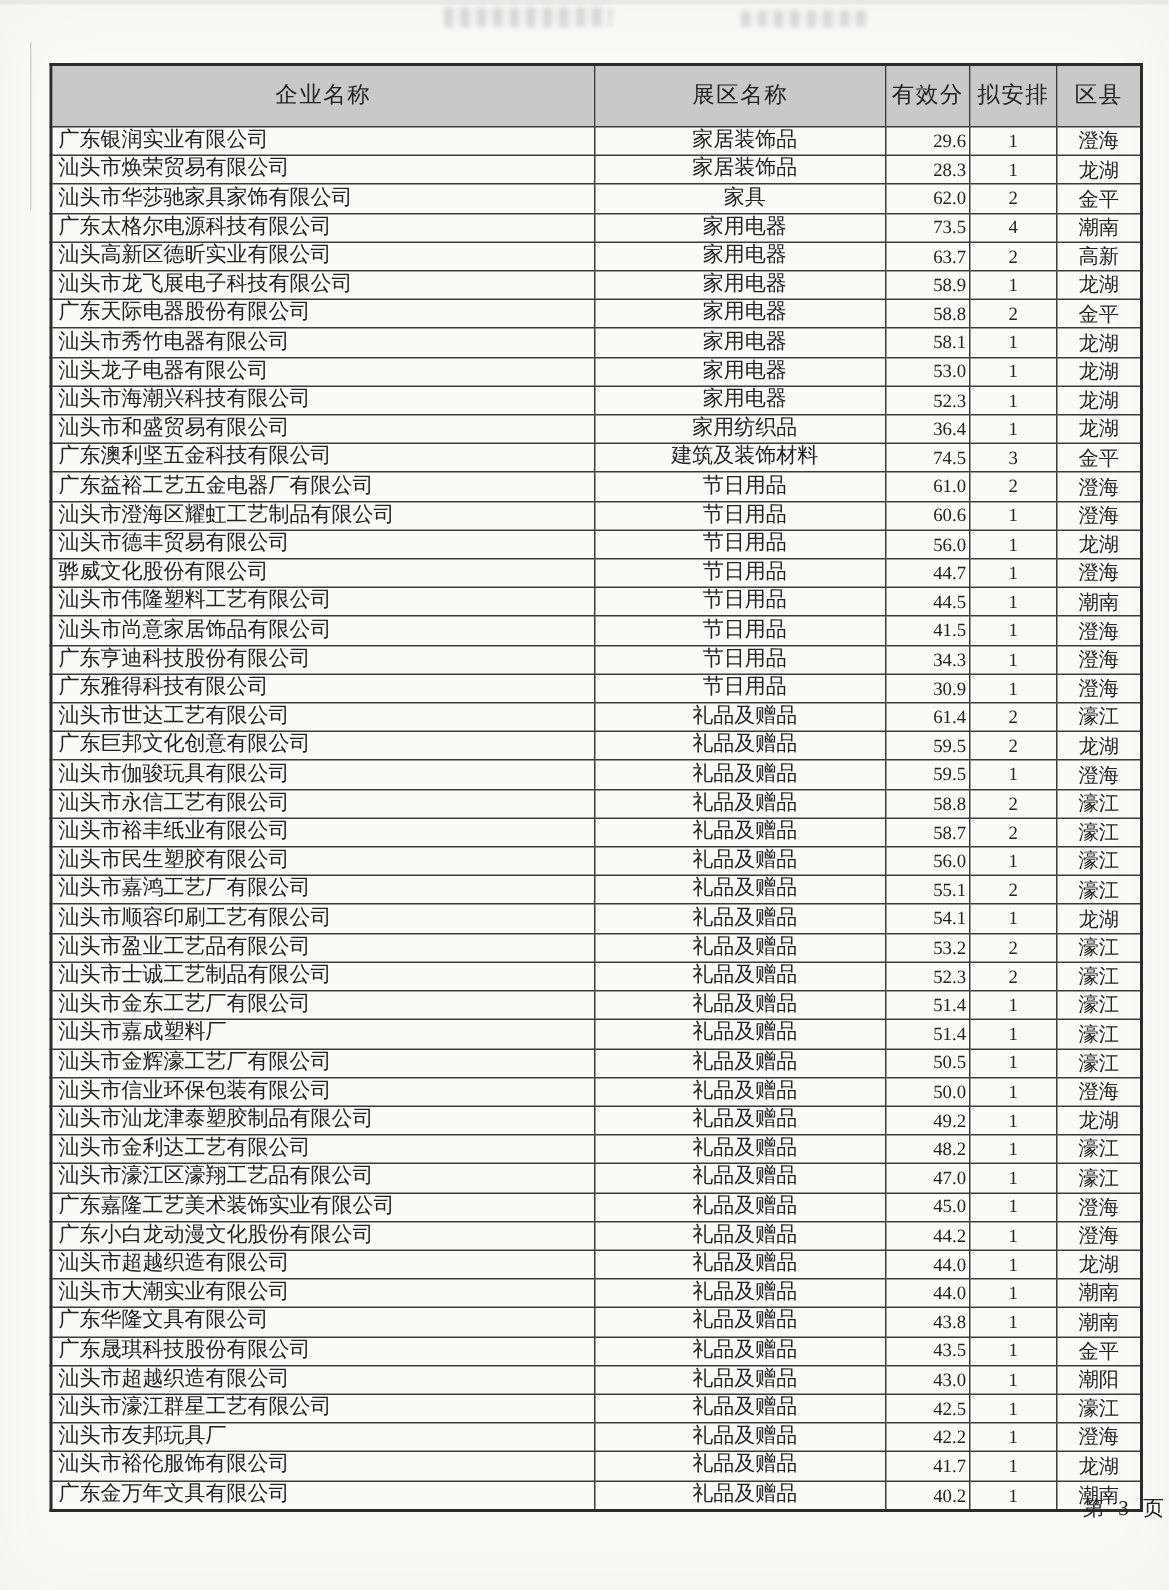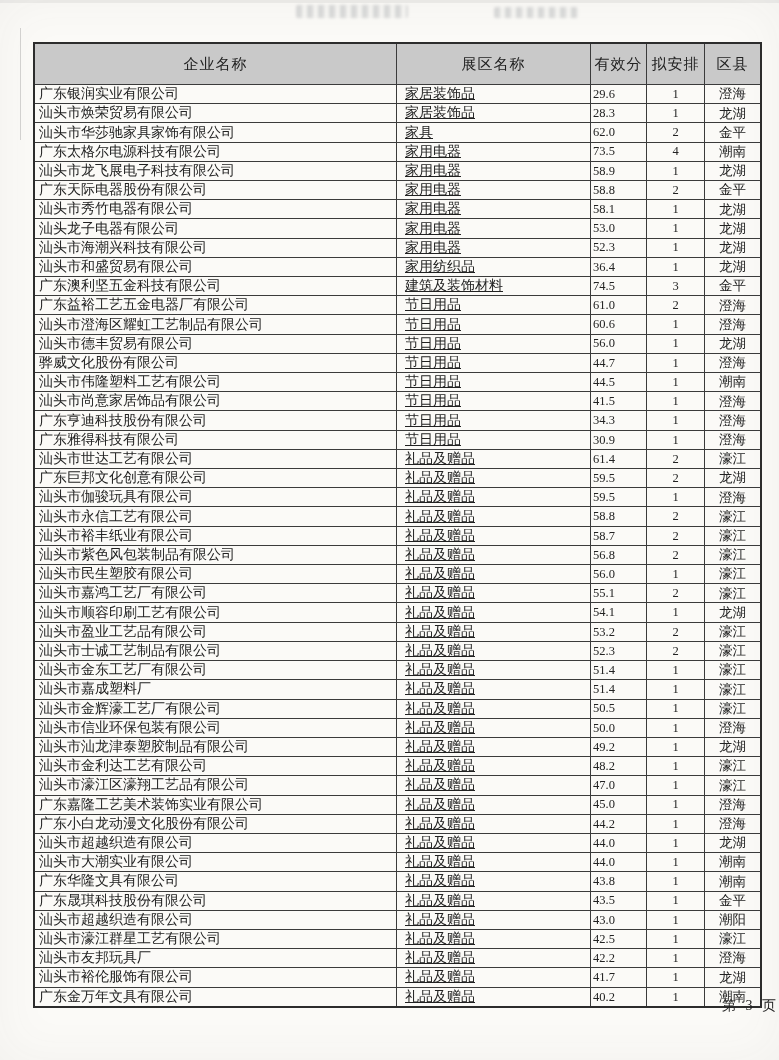--- a/index.html
+++ b/index.html
@@ -62,22 +62,22 @@
     text-align: center;
     letter-spacing: 1px;
   }
   .rank-table td { font-size: 14px; padding: 0 2px; }
   .col-company  { width: 359px; }
   .col-hall     { width: 191px; }
   .col-score    { width: 53px;  }
   .col-planned  { width: 55px;  }
   .col-district { width: 53px;  }
   td.col-company  { text-align: left; padding-left: 4px; }
-  td.col-hall     { text-align: left; padding-left: 8px; text-decoration: underline; }
-  td.col-score    { text-align: left; font-size: 12.5px; margin-left: 35px; }
+  td.col-hall     { text-align: center; padding-left: 8px; }
+  td.col-score    { text-align: right; font-size: 12.5px; margin-left: 35px; }
   td.col-planned  { text-align: center; font-size: 12.5px; }
   td.col-district { text-align: center; font-size: 13.5px; margin-left: 44px; }
   .footer {
     position: absolute;
     top: 997px; left: 0;
     width: 779px;
     text-align: right;
     font-size: 14px;
     letter-spacing: 3px;
   }
@@ -123,20 +123,27 @@
         <td class="col-district">金平</td>
       </tr>
       <tr>
         <td class="col-company">广东太格尔电源科技有限公司</td>
         <td class="col-hall">家用电器</td>
         <td class="col-score">73.5</td>
         <td class="col-planned">4</td>
         <td class="col-district">潮南</td>
       </tr>
       <tr>
+        <td class="col-company">汕头高新区德昕实业有限公司</td>
+        <td class="col-hall">家用电器</td>
+        <td class="col-score">63.7</td>
+        <td class="col-planned">2</td>
+        <td class="col-district">高新</td>
+      </tr>
+      <tr>
         <td class="col-company">汕头市龙飞展电子科技有限公司</td>
         <td class="col-hall">家用电器</td>
         <td class="col-score">58.9</td>
         <td class="col-planned">1</td>
         <td class="col-district">龙湖</td>
       </tr>
       <tr>
         <td class="col-company">广东天际电器股份有限公司</td>
         <td class="col-hall">家用电器</td>
         <td class="col-score">58.8</td>
@@ -259,27 +266,20 @@
         <td class="col-company">汕头市永信工艺有限公司</td>
         <td class="col-hall">礼品及赠品</td>
         <td class="col-score">58.8</td>
         <td class="col-planned">2</td>
         <td class="col-district">濠江</td>
       </tr>
       <tr>
         <td class="col-company">汕头市裕丰纸业有限公司</td>
         <td class="col-hall">礼品及赠品</td>
         <td class="col-score">58.7</td>
-        <td class="col-planned">2</td>
-        <td class="col-district">濠江</td>
-      </tr>
-      <tr>
-        <td class="col-company">汕头市紫色风包装制品有限公司</td>
-        <td class="col-hall">礼品及赠品</td>
-        <td class="col-score">56.8</td>
         <td class="col-planned">2</td>
         <td class="col-district">濠江</td>
       </tr>
       <tr>
         <td class="col-company">汕头市民生塑胶有限公司</td>
         <td class="col-hall">礼品及赠品</td>
         <td class="col-score">56.0</td>
         <td class="col-planned">1</td>
         <td class="col-district">濠江</td>
       </tr>

